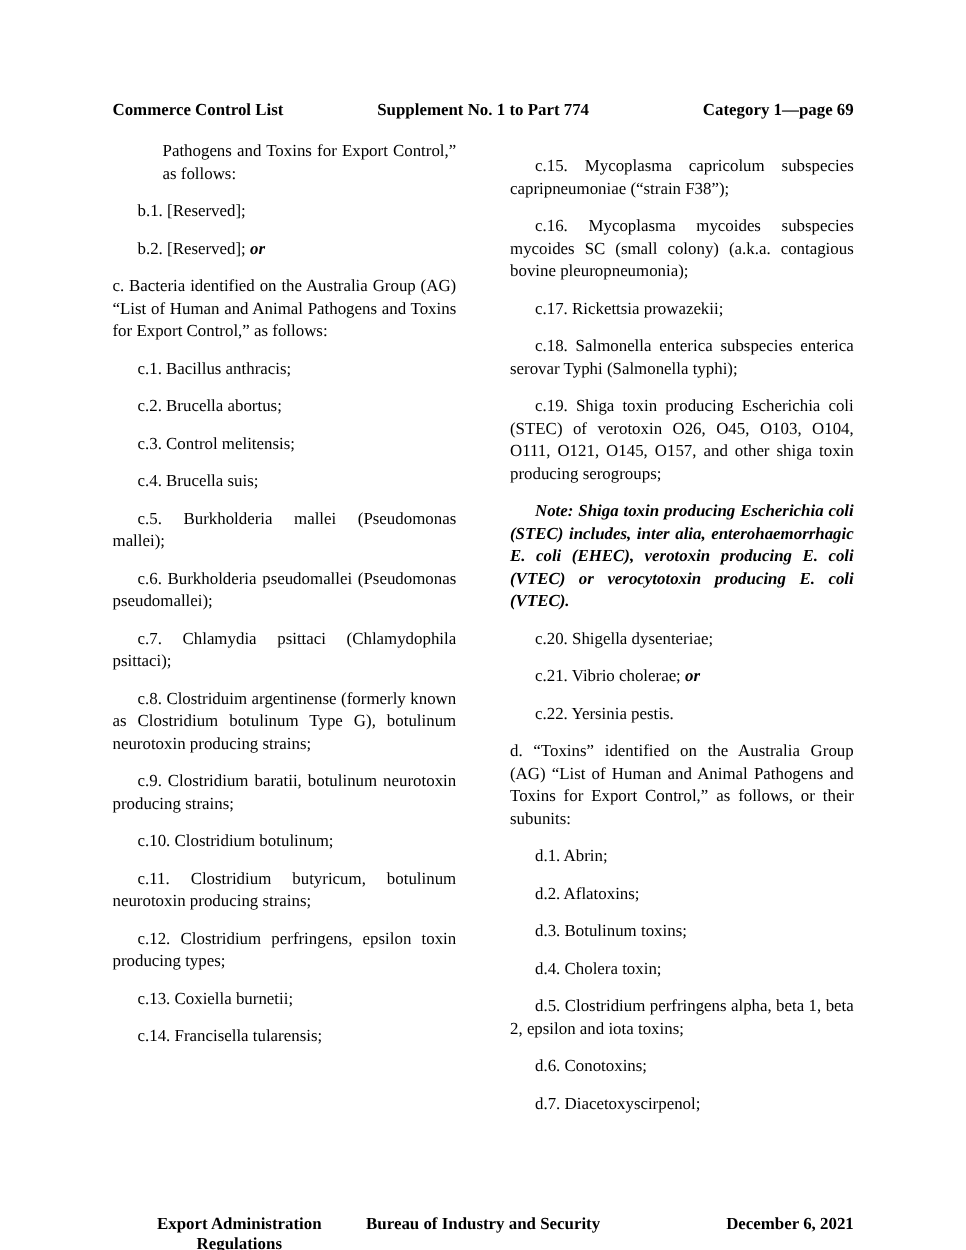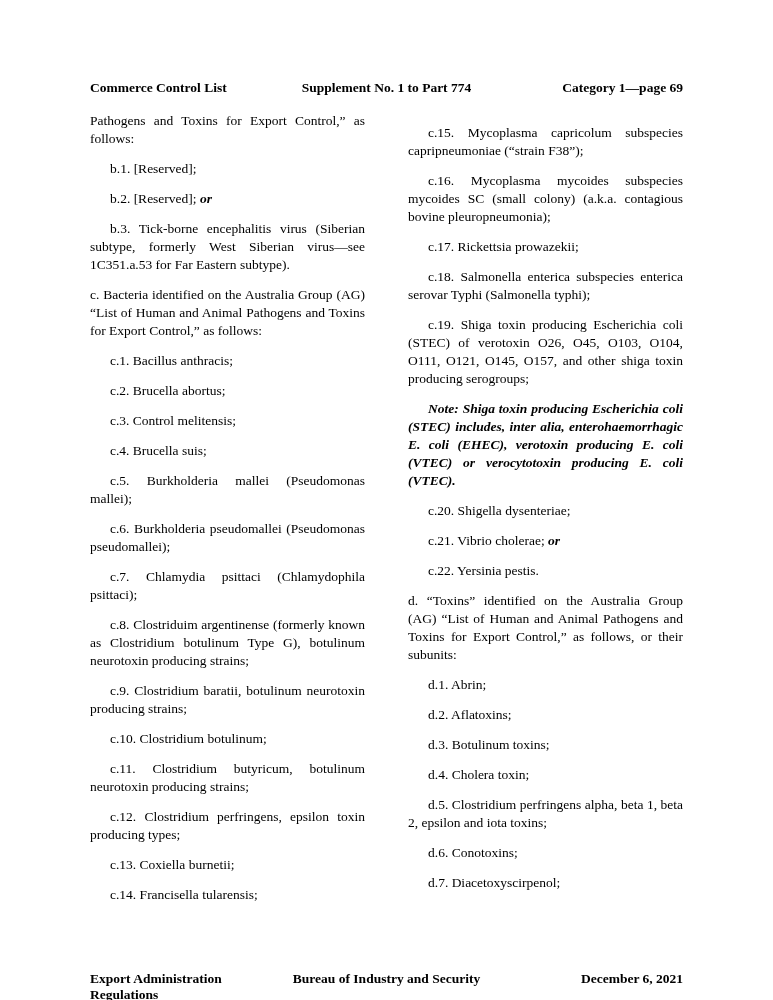--- a/index.html
+++ b/index.html
@@ -22,63 +22,62 @@
     width: 593px;
     display: grid;
     grid-template-columns: 1fr auto 1fr;
     align-items: baseline;
     font-size: 13.5px;
     font-weight: bold;
     line-height: 16px;
   }
   .running-head.header { top: 80px; }
   .running-head.footer { top: 971px; }
-  .running-head .seg-left   { justify-self: start; }
+  .running-head .seg-left   { justify-self: start; text-align: center; }
   .running-head .seg-center { justify-self: center; }
   .running-head .seg-right  { justify-self: end; }
 
   .doc-body {
     position: absolute;
     top: 112px;
     left: 90px;
     width: 593px;
     display: flex;
     gap: 43px;
   }
   .column {
     width: 275px;
     font-size: 13.5px;
     line-height: 18px;
   }
   .para {
     margin: 12px 0 0 0;
     text-align: justify;
   }
-  #col-left .para:first-child { margin-top: 0; }
+  #col-left .para:first-child { margin-top: 0; margin-left: 40px; }
   .para.indent { text-indent: 20px; }
   .run-italic { font-style: italic; font-weight: bold; }
   .run-bolditalic { font-style: italic; font-weight: bold; }
 </style>
 </head>
 <body>
 
 <div class="page">
 
   <div class="running-head header">
     <span class="seg-left">Commerce Control List</span>
     <span class="seg-center">Supplement No. 1 to Part 774</span>
     <span class="seg-right">Category 1—page 69</span>
   </div>
 
   <div class="doc-body">
     <div class="column" id="col-left">
         <p class="para"><span>Pathogens and Toxins for Export Control,” as follows:</span></p>
         <p class="para indent"><span>b.1. [Reserved];</span></p>
         <p class="para indent"><span>b.2. [Reserved]; </span><span class="run-italic">or</span></p>
-        <p class="para indent"><span>b.3. Tick-borne encephalitis virus (Siberian subtype, formerly West Siberian virus—see 1C351.a.53 for Far Eastern subtype).</span></p>
         <p class="para"><span>c. Bacteria identified on the Australia Group (AG) “List of Human and Animal Pathogens and Toxins for Export Control,” as follows:</span></p>
         <p class="para indent"><span>c.1. Bacillus anthracis;</span></p>
         <p class="para indent"><span>c.2. Brucella abortus;</span></p>
         <p class="para indent"><span>c.3. Control melitensis;</span></p>
         <p class="para indent"><span>c.4. Brucella suis;</span></p>
         <p class="para indent"><span>c.5. Burkholderia mallei (Pseudomonas mallei);</span></p>
         <p class="para indent"><span>c.6. Burkholderia pseudomallei (Pseudomonas pseudomallei);</span></p>
         <p class="para indent"><span>c.7. Chlamydia psittaci (Chlamydophila psittaci);</span></p>
         <p class="para indent"><span>c.8. Clostriduim argentinense (formerly known as Clostridium botulinum Type G), botulinum neurotoxin producing strains;</span></p>
         <p class="para indent"><span>c.9. Clostridium baratii, botulinum neurotoxin producing strains;</span></p>

